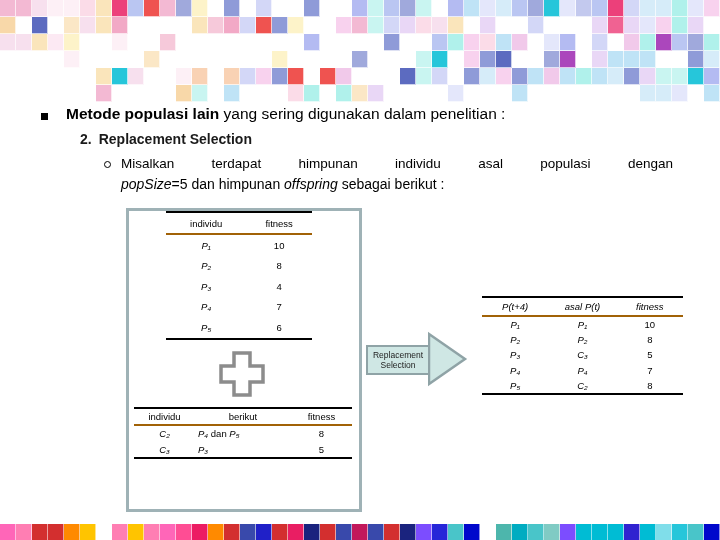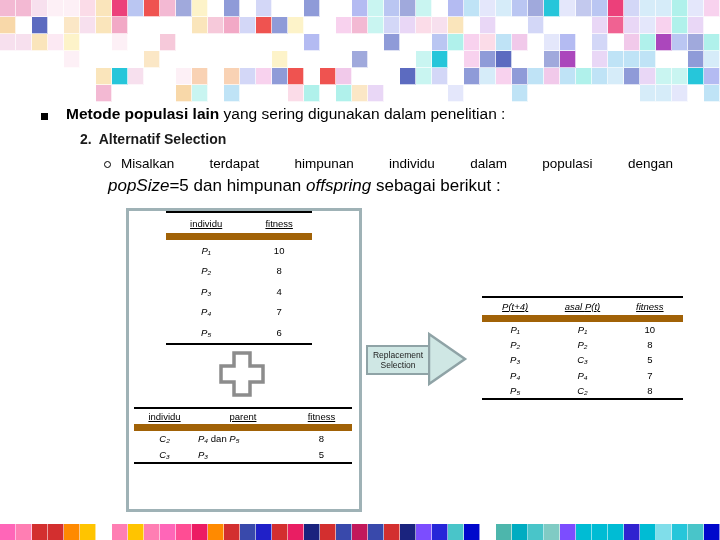--- a/index.html
+++ b/index.html
@@ -21,29 +21,29 @@
   .b1{position:absolute;left:66px;top:105px;width:620px;font-size:15.5px;}
   .b1 .bold{font-weight:bold;}
 
   .num-line{position:absolute;left:80px;top:131px;font-size:14px;font-weight:bold;color:var(--heading);}
   .num-line .num{margin-right:7px;}
 
   .circ-bullet{position:absolute;left:104px;top:161px;width:7px;height:7px;border:1.2px solid #000;
                border-radius:50%;box-sizing:border-box;background:#fff;}
   .sub1{position:absolute;left:121px;top:156px;width:552px;font-size:13.5px;
         text-align:justify;text-align-last:justify;}
-  .sub2{position:absolute;left:108px;top:176px;width:552px;font-size:17px;}
+  .sub2{position:absolute;left:121px;top:176px;width:552px;font-size:14px;}
   .it{font-style:italic;}
 
   .panel{position:absolute;left:126px;top:208px;width:230px;height:298px;
          border:3px solid var(--panel-border);background:#fff;}
 
   .dtable{position:absolute;border-collapse:collapse;table-layout:fixed;
           border-top:2px solid #000;border-bottom:2px solid #000;background:#fff;}
-  .dtable thead tr{border-bottom:7px solid #a16207;text-decoration:underline;}
+  .dtable thead tr{border-bottom:2px solid #a16207;}
   .dtable th,.dtable td{padding:0;text-align:center;font-weight:normal;overflow:hidden;white-space:nowrap;}
   .dtable .ta-l{text-align:left;padding-left:3px;}
   .dtable thead.th-italic th{font-style:italic;}
   #pop-table{left:166px;top:211px;width:146px;font-size:9.5px;}
   #pop-table th{height:20px;} #pop-table td{height:20.5px;}
   #off-table{left:134px;top:407px;width:218px;font-size:9.5px;}
   #off-table th{height:15px;} #off-table td{height:15.5px;}
   #res-table{left:482px;top:296px;width:201px;font-size:9.5px;}
   #res-table th{height:17px;} #res-table td{height:15.2px;}
 
@@ -330,24 +330,24 @@
       <div class="tile" style="background: rgb(214, 236, 249);"></div>
       <div class="tile" style="background: rgb(228, 231, 251);"></div>
       <div class="tile" style="background: rgb(255, 255, 255);"></div>
       <div class="tile" style="background: rgb(191, 227, 246);"></div>
     </div>
 
 
   <span class="sq-bullet"></span>
   <div class="b1"><span class="bold">Metode populasi lain</span><span> yang sering digunakan dalam penelitian :</span></div>
 
-  <div class="num-line"><span class="num">2.</span><span>Alternatif Selection</span></div>
+  <div class="num-line"><span class="num">2.</span><span>Replacement Selection</span></div>
 
   <span class="circ-bullet"></span>
-  <div class="sub1">Misalkan terdapat himpunan individu dalam populasi dengan</div>
+  <div class="sub1">Misalkan terdapat himpunan individu asal populasi dengan</div>
   <div class="sub2"><span class="it">popSize</span><span>=5 dan himpunan </span><span class="it">offspring</span><span> sebagai berikut :</span></div>
 
   <div class="panel"></div>
 
   <table class="dtable" id="pop-table">
       <colgroup>
         <col style="width: 55%;">
         <col style="width: 45%;">
       </colgroup>
       <thead>
@@ -386,21 +386,21 @@
 
   <table class="dtable" id="off-table">
       <colgroup>
         <col style="width: 28%;">
         <col style="width: 44%;">
         <col style="width: 28%;">
       </colgroup>
       <thead>
         <tr>
           <th>individu</th>
-          <th>parent</th>
+          <th>berikut</th>
           <th>fitness</th>
         </tr>
       </thead>
       <tbody>
         <tr>
           <td><i>C₂</i></td>
           <td class="ta-l"><i>P₄</i> dan <i>P₅</i></td>
           <td>8</td>
         </tr>
         <tr>

